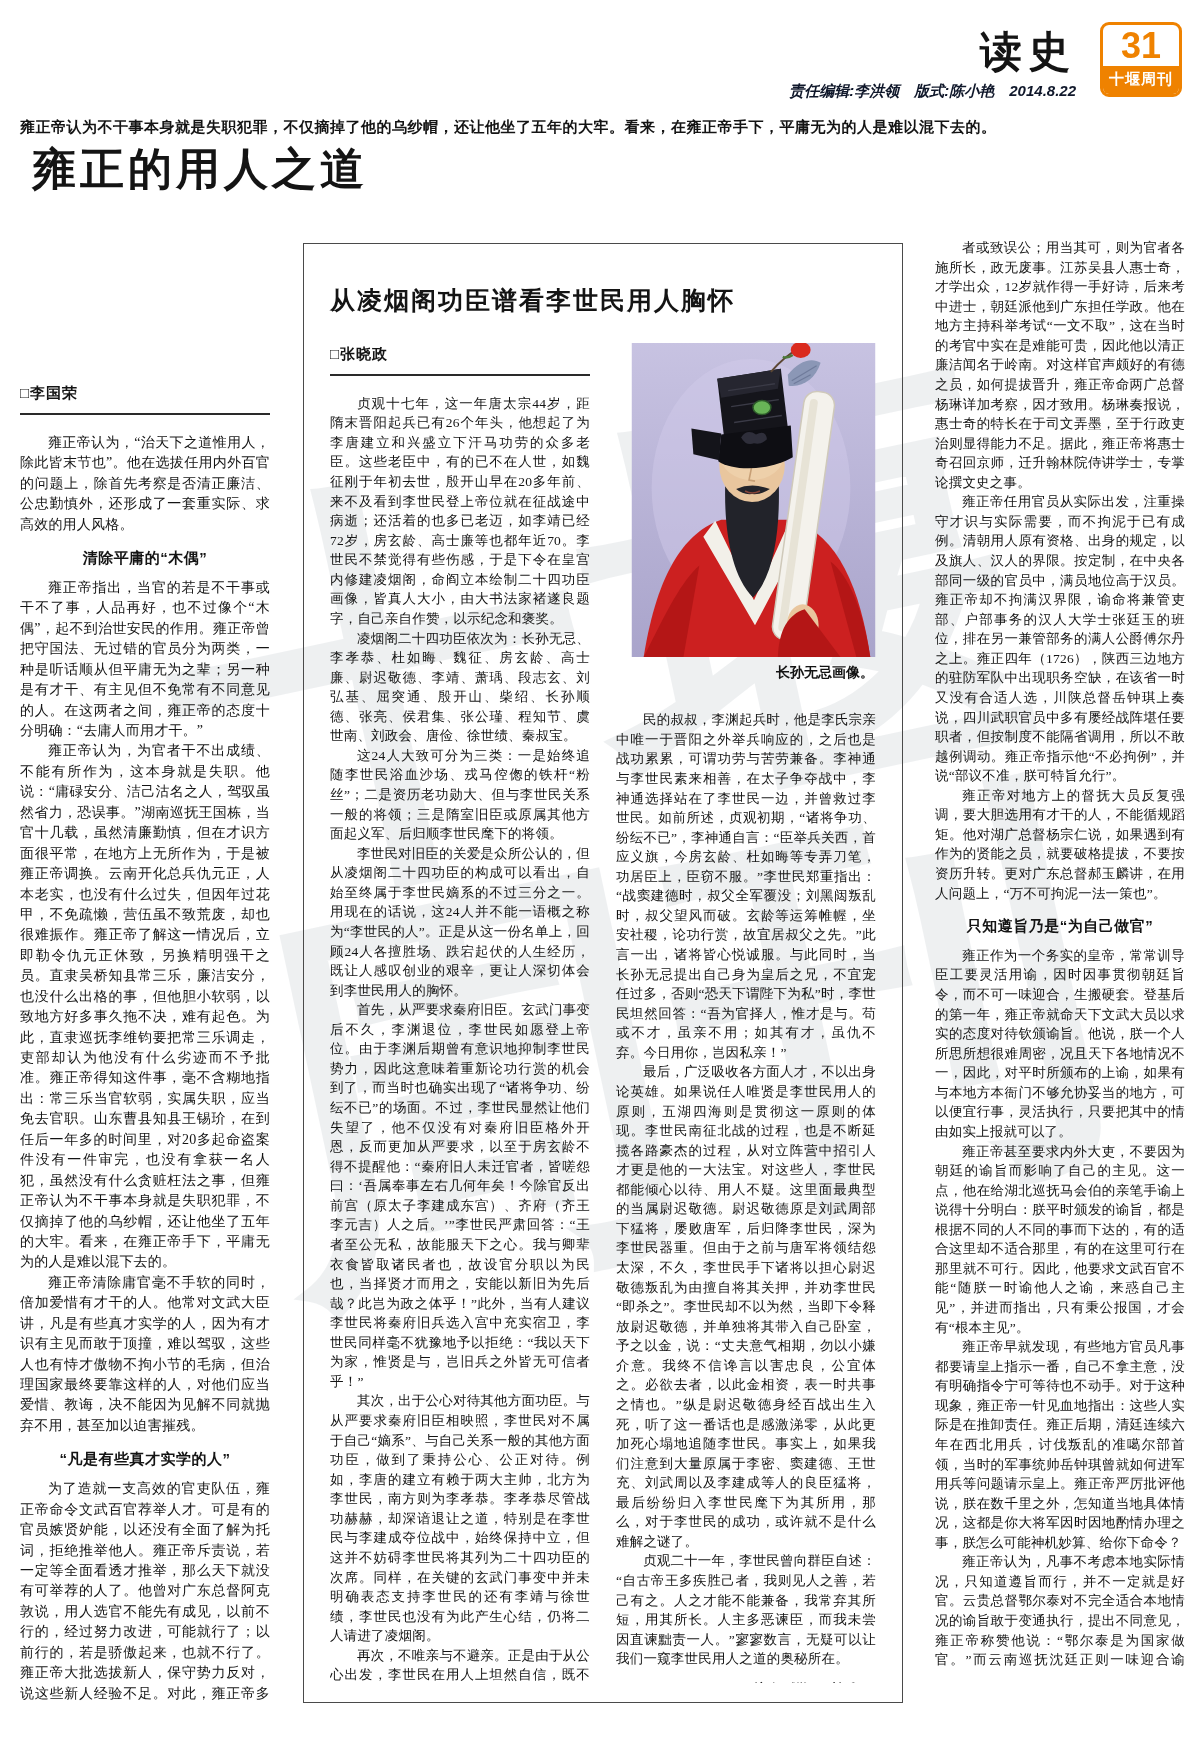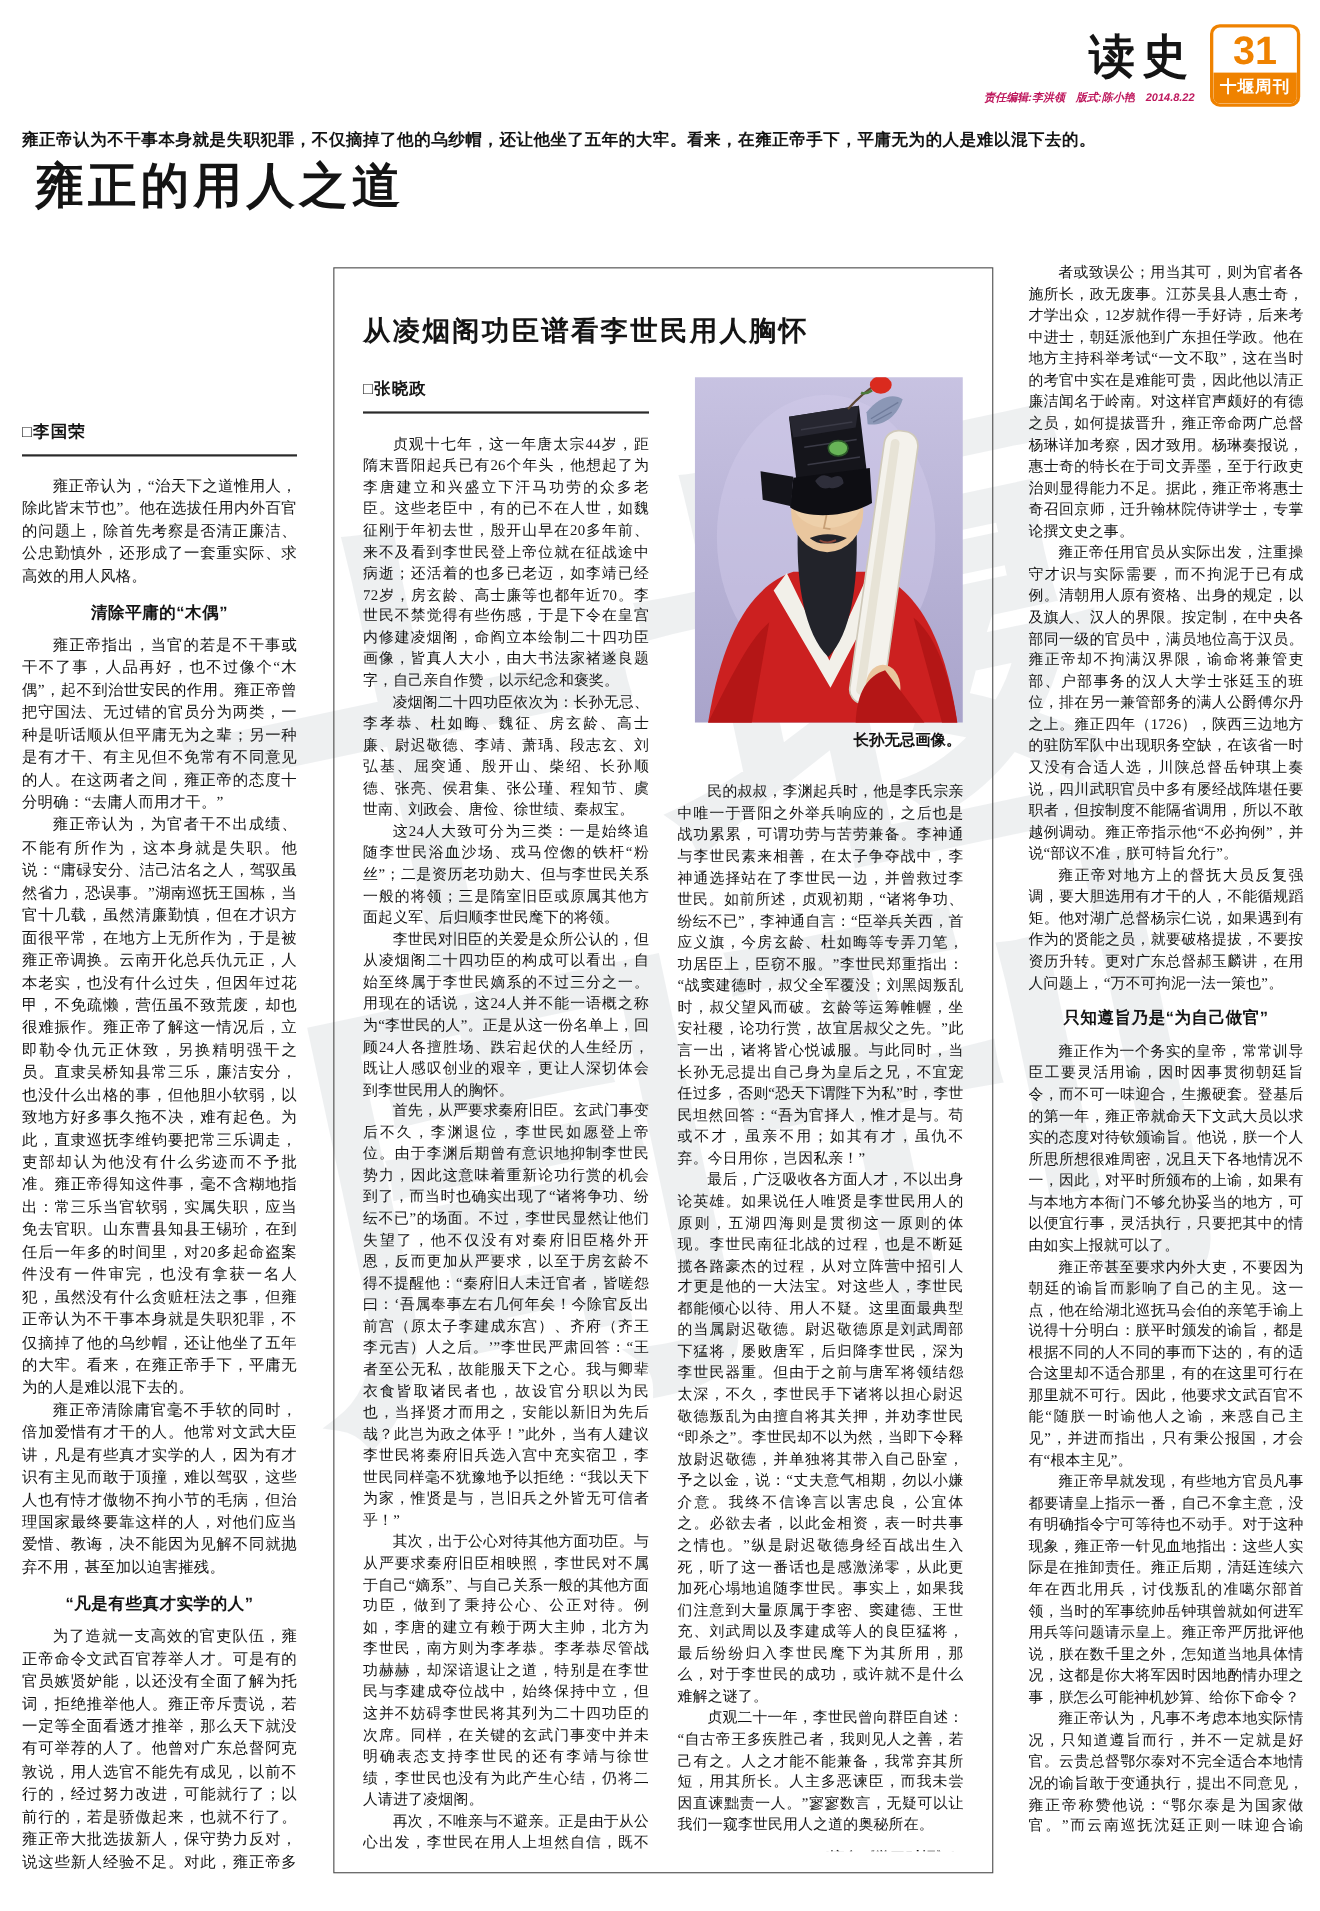--- a/index.html
+++ b/index.html
@@ -13,29 +13,29 @@
   
   .watermark {
     position:absolute; left:200px; top:430px; width:880px; z-index:0;
     font-family:"Liberation Sans","DejaVu Sans",sans-serif;
     font-size:420px; line-height:0.98; font-weight:700;
     color:#8d99a3; opacity:0.14; letter-spacing:10px;
     transform:rotate(-12deg); pointer-events:none; white-space:normal;
     word-break:break-all; text-align:center;
   }
   
-  .header { position:absolute; top:22px; right:18px; display:flex; align-items:flex-start; gap:14px; z-index:3; }
+  .header { position:absolute; top:22px; right:18px; display:flex; align-items:flex-start; gap:24px; z-index:3; }
   .header-left { display:flex; flex-direction:column; align-items:flex-end; padding-top:8px; }
   .section-title {
     font-size:42px; font-weight:900; letter-spacing:6px; line-height:1.05;
     font-family:"Liberation Serif","DejaVu Serif",serif;
   }
   .editor-line {
-    margin-top:8px; font-style:italic; font-weight:700; font-size:10px;
-    font-family:"Liberation Sans","DejaVu Sans",sans-serif; color:#be185d; white-space:pre;
+    margin-top:8px; font-style:italic; font-weight:700; font-size:15px;
+    font-family:"Liberation Sans","DejaVu Sans",sans-serif; color:#0f172a; white-space:pre;
   }
   .badge {
     width:82px; border:3px solid #ef8200; border-radius:9px; overflow:hidden;
     text-align:center; background:#fff;
   }
   .badge-num {
     color:#ef8200; font-family:"Liberation Sans","DejaVu Sans",sans-serif;
     font-weight:700; font-size:36px; line-height:1.1; padding-top:1px;
   }
   .badge-mast {

